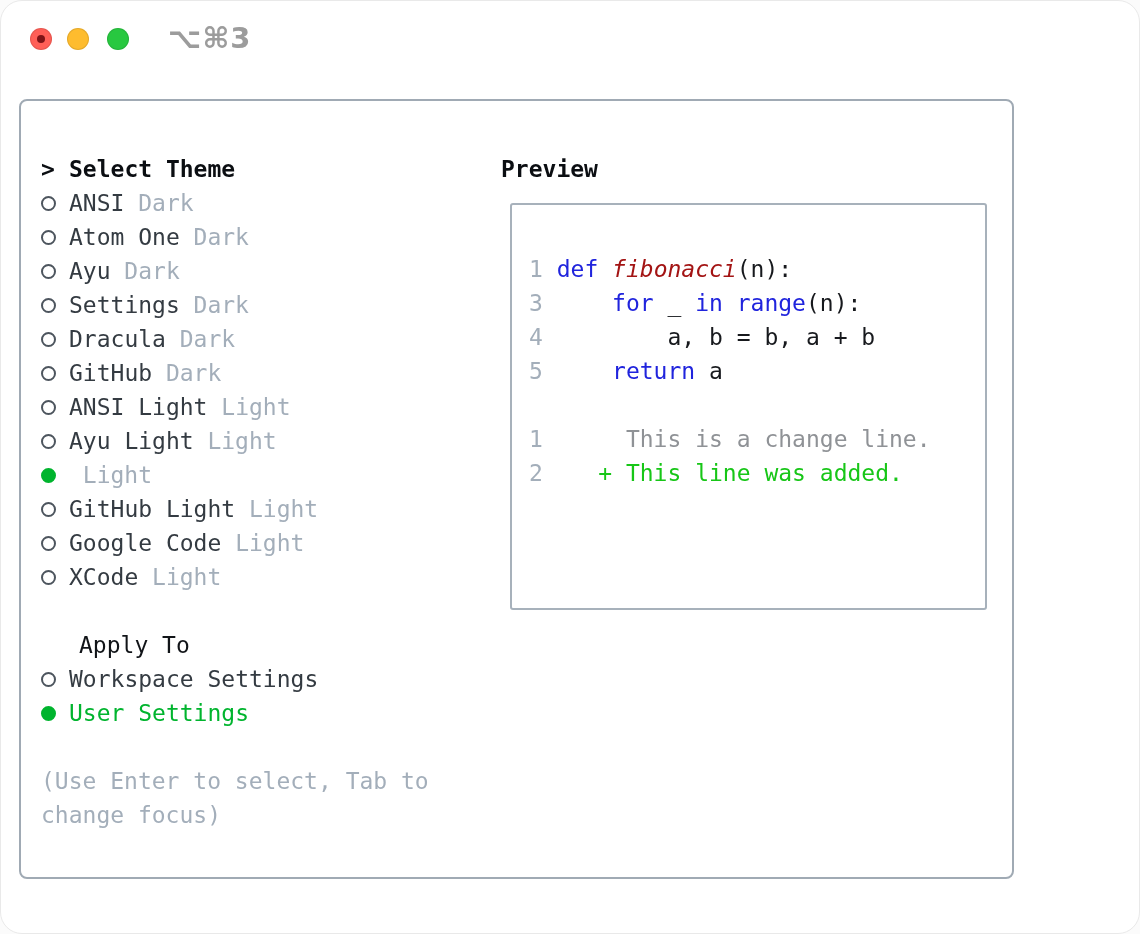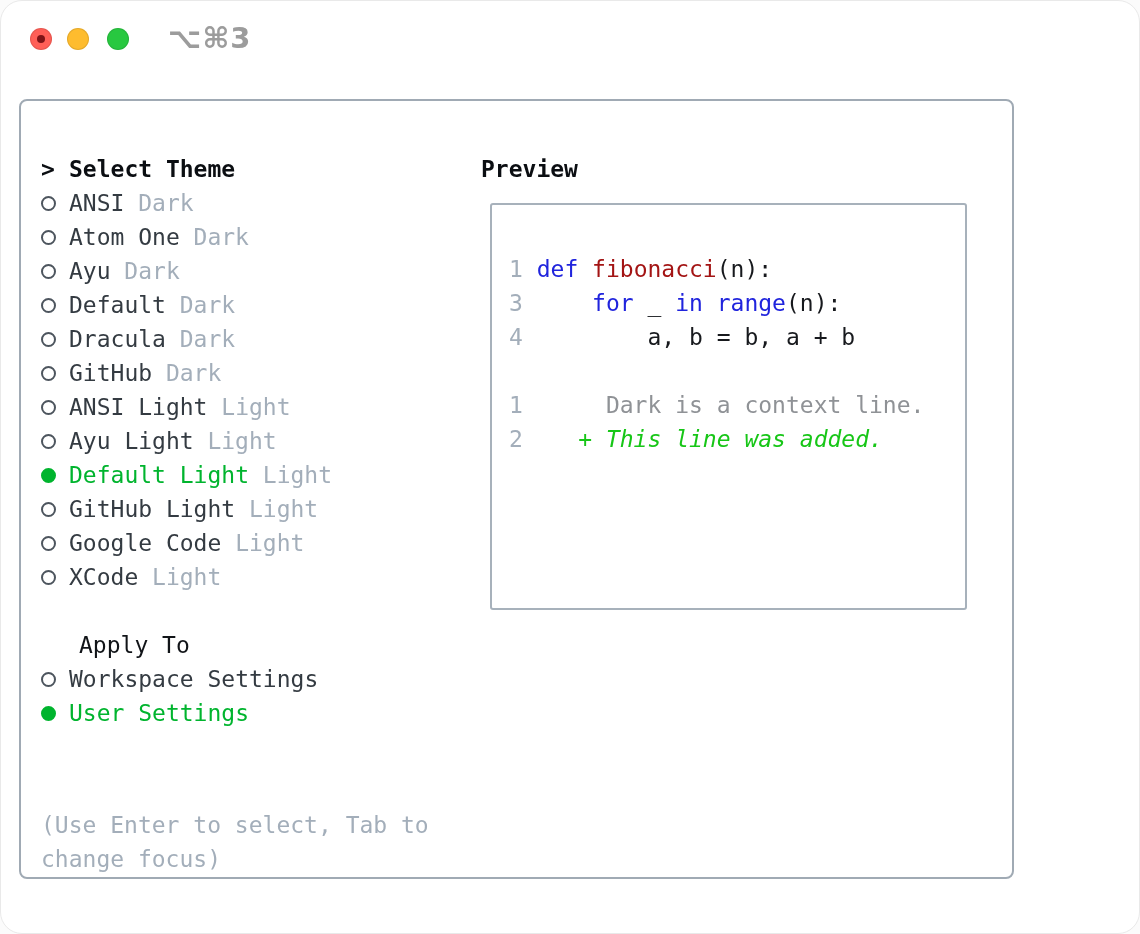--- a/index.html
+++ b/index.html
@@ -24,34 +24,34 @@
   .marker{flex:0 0 28px;width:28px;display:flex;align-items:center;}
   .circle{width:15px;height:15px;border-radius:50%;border:2px solid #4d555e;box-sizing:border-box;}
   .row.selected .circle{background:var(--accent-green);border-color:var(--accent-green);}
   .hdr-marker{font-weight:bold;color:var(--heading-black);}
   .hdr-text{font-weight:bold;color:var(--heading-black);}
   .name{color:#343b42;white-space:pre;}
   .row.selected .name{color:var(--accent-green);}
   .variant{color:var(--muted-gray);margin-left:13.8px;white-space:pre;}
   .apply-hdr{color:#111418;margin-left:10px;}
   .spacer{height:34px;}
-  .hint{color:var(--muted-gray);width:440px;line-height:34px;margin-top:44px;}
-
-  
-  .right-col{position:absolute;left:460px;top:51px;font-size:23px;}
+  .hint{color:var(--muted-gray);width:440px;line-height:34px;}
+
+  
+  .right-col{position:absolute;left:480px;top:51px;font-size:23px;}
   .preview-heading{height:34px;line-height:34px;font-weight:bold;color:var(--heading-black);}
   .preview-box{margin-top:17px;margin-left:9px;width:477px;height:407px;border:2px solid #a7b1bb;border-radius:3px;box-sizing:border-box;padding:47px 0 0 17px;overflow:hidden;background:#fff;}
   .pre-line{height:34px;line-height:34px;white-space:pre;}
   .ln{display:inline-block;width:27.7px;color:var(--muted-gray);}
   .kw{color:var(--keyword-blue);margin-top:28px;}
-  .fn{color:var(--function-red);}
+  .fn{color:var(--function-red);font-style:italic;}
   .pl{color:#17191d;}
   .ctx{color:var(--context-gray);}
   .del{color:var(--diff-deleted-red);}
-  .add{color:var(--diff-added-green);font-style:italic;}
+  .add{color:var(--diff-added-green);}
 </style>
 </head>
 <body>
 
 <div class="window">
 
   <div class="titlebar">
     <span class="tl red">
         <span class="tl-dot"></span>
       </span>
@@ -87,21 +87,21 @@
         <span class="marker">
             <span class="circle"></span>
           </span>
         <span class="name">Ayu</span>
           <span class="variant">Dark</span>
       </div>
       <div class="row">
         <span class="marker">
             <span class="circle"></span>
           </span>
-        <span class="name">Default</span>
+        <span class="name">Settings</span>
           <span class="variant">Dark</span>
       </div>
       <div class="row">
         <span class="marker">
             <span class="circle"></span>
           </span>
         <span class="name">Dracula</span>
           <span class="variant">Dark</span>
       </div>
       <div class="row">
@@ -122,21 +122,20 @@
         <span class="marker">
             <span class="circle"></span>
           </span>
         <span class="name">Ayu Light</span>
           <span class="variant">Light</span>
       </div>
       <div class="row selected">
         <span class="marker">
             <span class="circle"></span>
           </span>
-        <span class="name">Default Light</span>
           <span class="variant">Light</span>
       </div>
       <div class="row">
         <span class="marker">
             <span class="circle"></span>
           </span>
         <span class="name">GitHub Light</span>
           <span class="variant">Light</span>
       </div>
       <div class="row">
@@ -183,24 +182,25 @@
 
       <div class="preview-box">
 
         <div class="pre-line"><span class="ln">1</span><span class="kw">def</span><span class="pl"> </span><span class="fn">fibonacci</span><span class="pl">(n):</span></div>
 
 
         <div class="pre-line"><span class="ln">3</span><span class="pl">    </span><span class="kw">for</span><span class="pl"> _ </span><span class="kw">in</span><span class="pl"> </span><span class="kw">range</span><span class="pl">(n):</span></div>
 
         <div class="pre-line"><span class="ln">4</span><span class="pl">        a, b = b, a + b</span></div>
 
+        <div class="pre-line"><span class="ln">5</span><span class="pl">    </span><span class="kw">return</span><span class="pl"> a</span></div>
 
         <div class="spacer"></div>
 
-        <div class="pre-line"><span class="ln">1</span><span class="ctx">     Dark is a context line.</span></div>
+        <div class="pre-line"><span class="ln">1</span><span class="ctx">     This is a change line.</span></div>
 
 
         <div class="pre-line"><span class="ln">2</span><span class="add">   + This line was added.</span></div>
 
       </div>
     </div>
 
   </div>
 </div>
 

